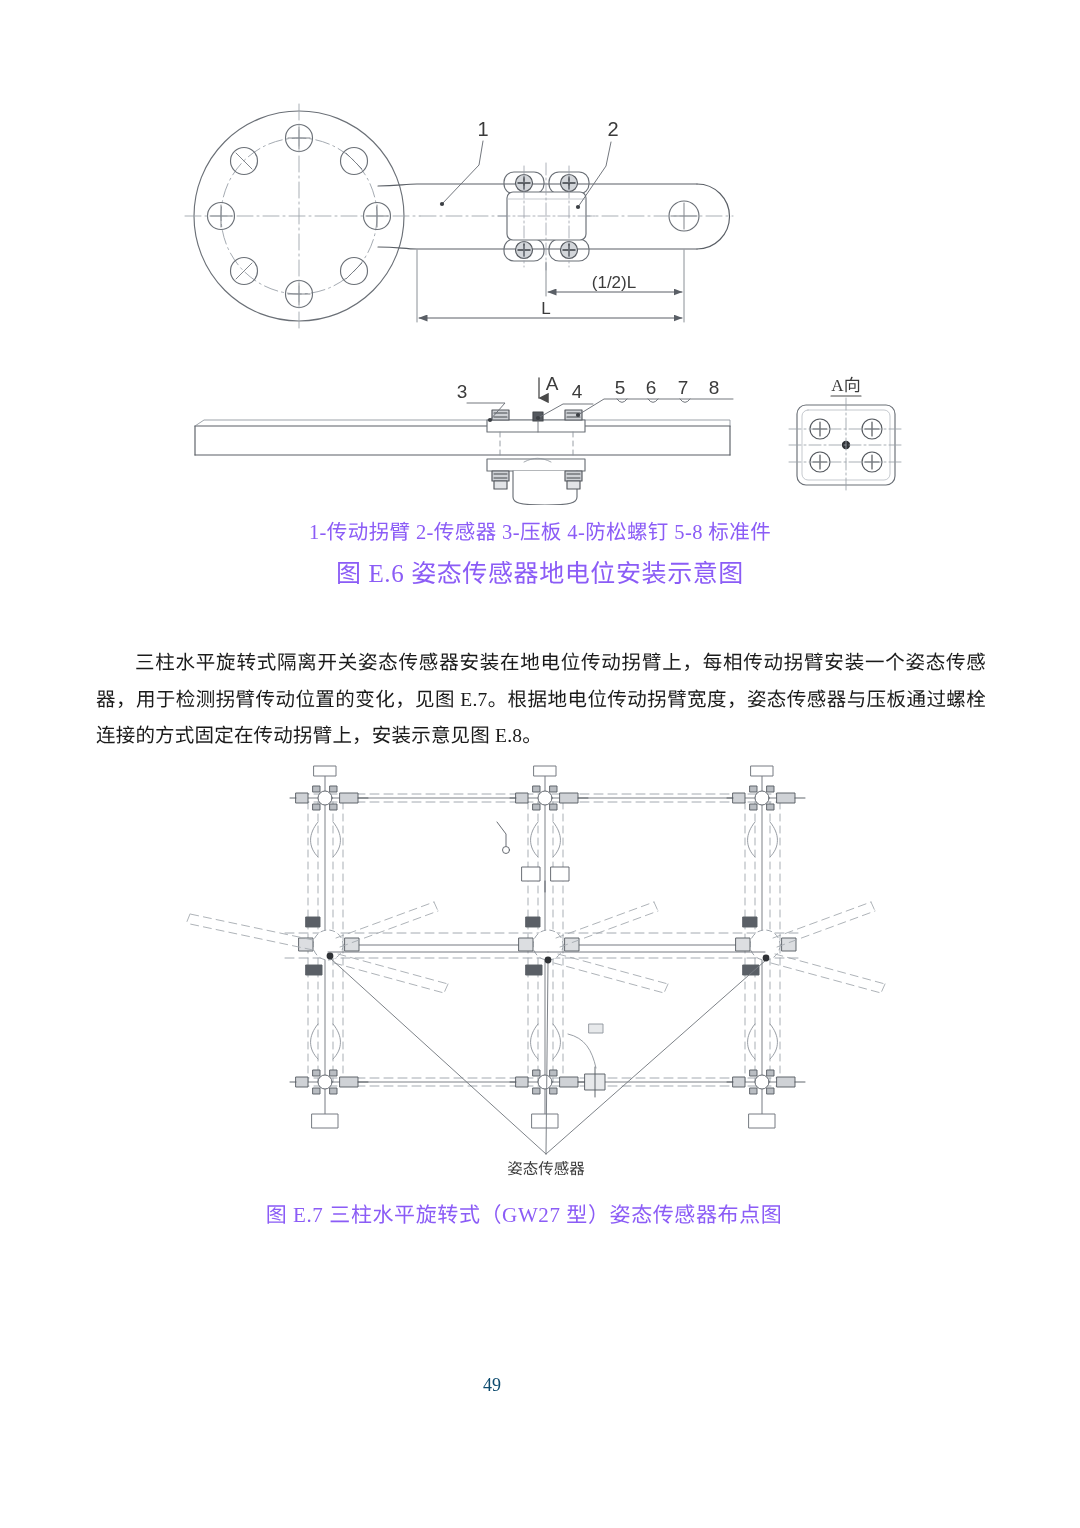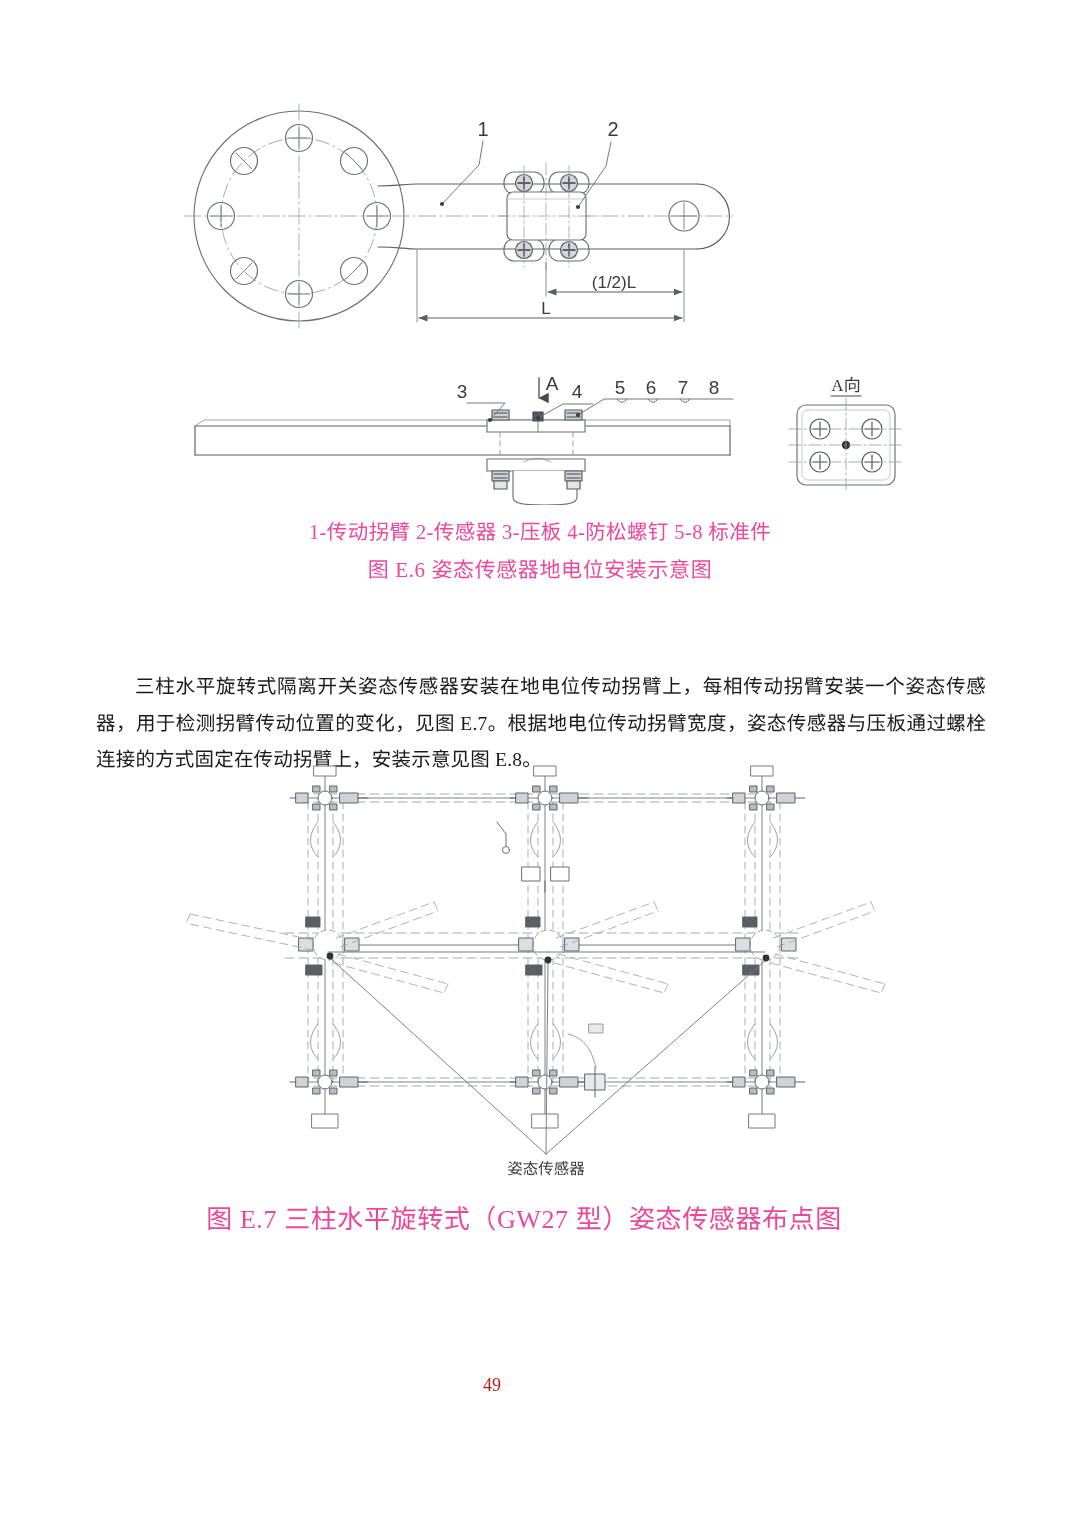--- a/index.html
+++ b/index.html
@@ -23,35 +23,35 @@
     left: 0; top: 0;
     width: 1080px;
     height: 505px;
   }
   .fig-e6 svg, .fig-e7 svg { display: block; }
 
   
   .legend-line, .fig-caption {
     text-align: center;
     font-family: "Liberation Serif", "DejaVu Serif", serif;
-    color: #ec4899;
+    color: #8b5cf6;
     white-space: nowrap;
   }
   .legend-line {
     position: absolute;
     left: 0; width: 1080px;
     top: 515px;
     font-size: 20.5px;
     letter-spacing: 0.4px;
   }
   .cap-e6 {
     position: absolute;
     left: 0; width: 1080px;
     top: 553px;
-    font-size: 21px;
+    font-size: 25px;
     letter-spacing: 0.6px;
   }
 
   
   .sec-heading {
     position: absolute;
     left: 96px;
     top: 598px;
     font-size: 20.5px;
     font-weight: bold;
@@ -64,47 +64,46 @@
     position: absolute;
     left: 96px;
     top: 645px;
     width: 890px;
     font-size: 19.5px;
     line-height: 36.5px;
     text-align: justify;
     text-justify: inter-ideograph;
     text-indent: 2em;
     letter-spacing: 0.2px;
-    margin-top: 24px;
   }
 
   
   .fig-e7 {
     position: absolute;
     left: 0;
     top: 762px;
     width: 1028px;
     height: 420px;
   }
   .cap-e7 {
     position: absolute;
     left: 0; width: 1048px;
     top: 1198px;
-    font-size: 26px;
+    font-size: 21px;
     letter-spacing: 0.6px;
   }
 
   
   .page-number {
     position: absolute;
     left: 0; width: 984px;
     top: 1375px;
     text-align: center;
     font-size: 18px;
-    color: #b91c1c;
+    color: #0c4a6e;
   }
 
   
   .dtxt {
     font-family: "Liberation Sans", "DejaVu Sans", sans-serif;
     fill: #3b3b3b;
   }
   .dtxt-cn {
     font-family: "Liberation Serif", "DejaVu Serif", serif;
     fill: #3b3b3b;

